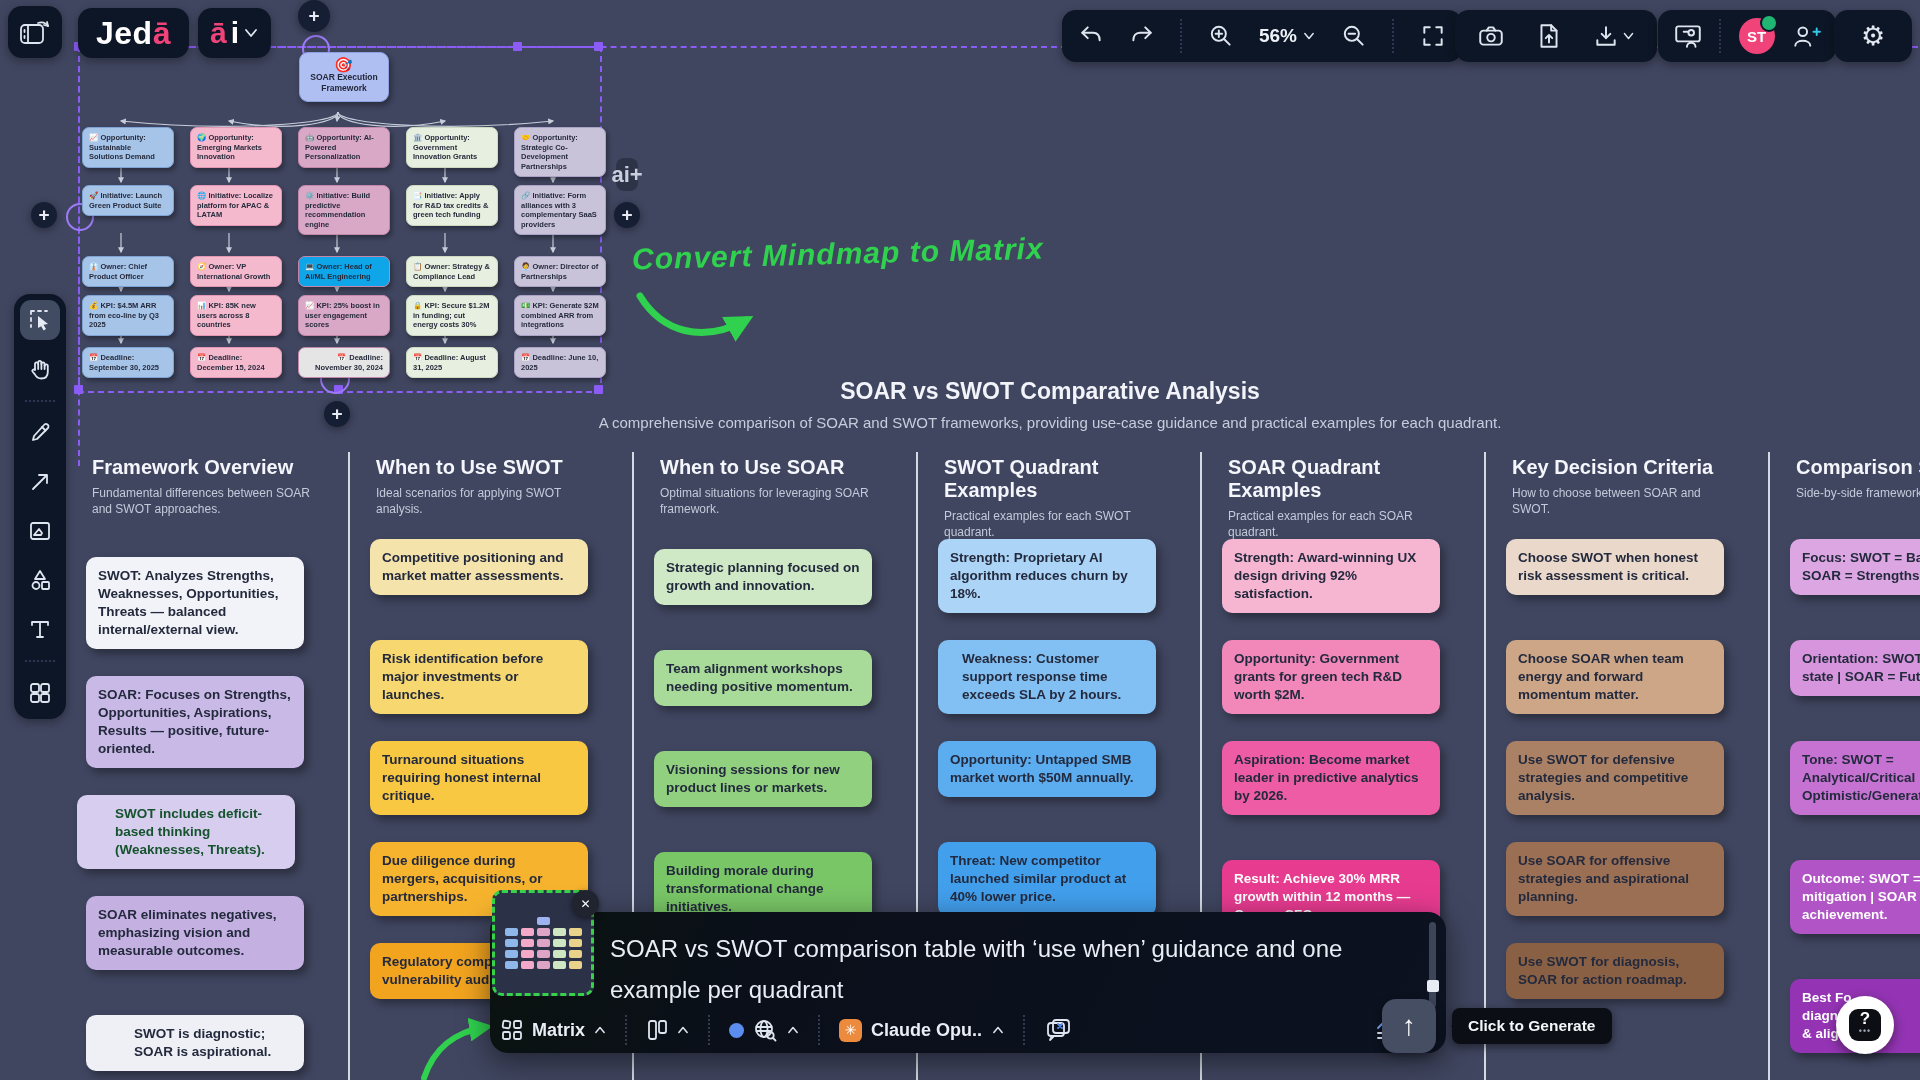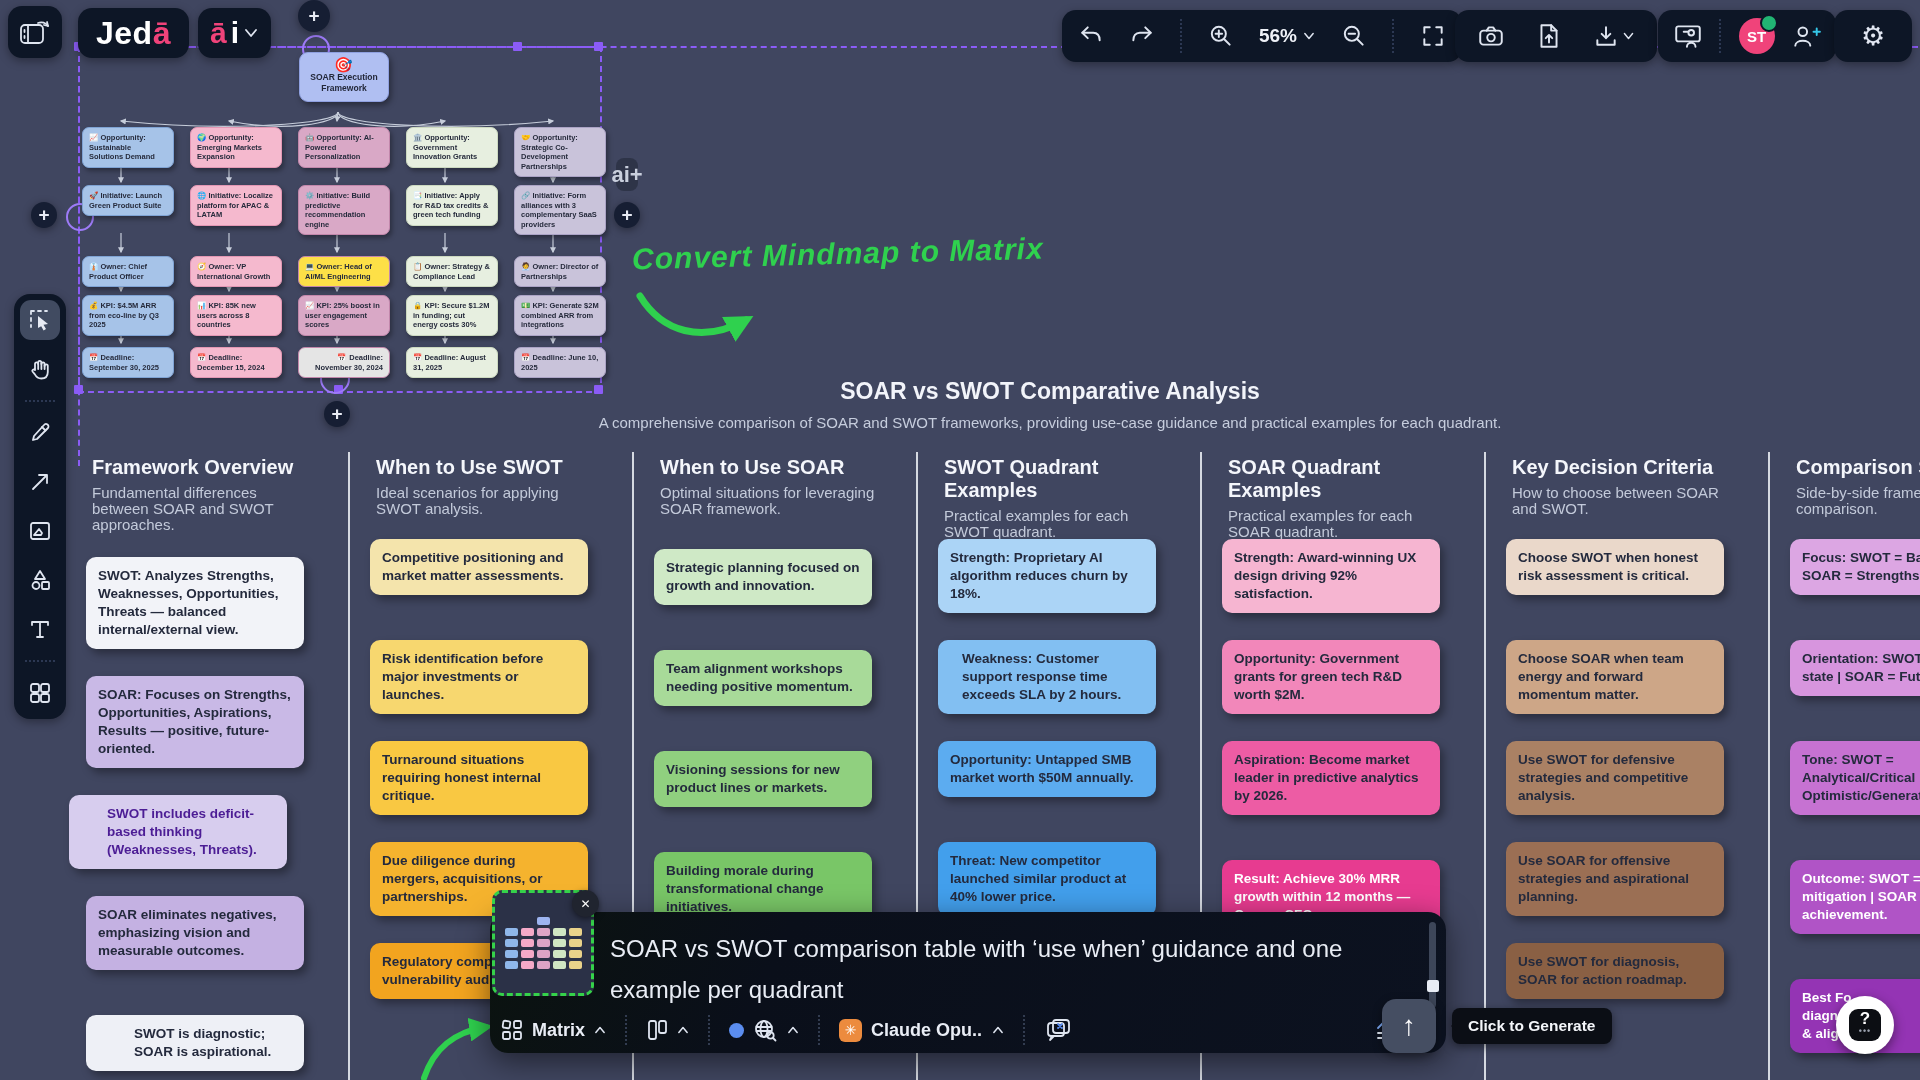--- a/index.html
+++ b/index.html
@@ -55,21 +55,21 @@
            color:#c9cfdd;font-size:22px;font-weight:bold;display:flex;align-items:center;justify-content:center;}
   
   #annot-text{left:632px;top:237px;font-size:30px;font-weight:bold;font-style:italic;
               letter-spacing:1px;transform:rotate(-1.5deg);}
   
   #mx-title{left:560px;top:378px;width:980px;text-align:center;color:#f2f4fa;font-size:23px;font-weight:600;}
   #mx-sub{left:460px;top:414px;width:1180px;text-align:center;color:#c6cddd;font-size:15px;}
   .mdiv{top:452px;height:628px;border-left:2px solid rgba(240,243,248,.85);}
   .mcol{position:absolute;top:452px;width:260px;}
   .mcol h3{margin:4px 0 6px;padding-left:12px;color:#f4f6fb;font-size:20px;font-weight:bold;}
-  .mcol .sub{padding-left:12px;color:#c3cada;font-size:15px;line-height:16px;width:225px;}
+  .mcol .sub{padding-left:12px;color:#c3cada;font-size:12px;line-height:16px;width:225px;}
   .mcard{position:absolute;width:218px;left:6px;border-radius:10px;padding:10px 12px;
          font-size:13.5px;line-height:18px;font-weight:600;box-shadow:4px 5px 9px rgba(0,0,0,.35);
          white-space:pre-line;box-sizing:border-box;}
   
   #bar{left:490px;top:912px;width:956px;height:141px;border-radius:18px;
        background:linear-gradient(115deg,#0b130f 0%,#0a0f1a 30%,#0c1220 100%);
        box-shadow:0 8px 30px rgba(0,0,0,.5);}
   #thumb{left:492px;top:890px;width:96px;height:100px;border:3px dashed #35d24a;border-radius:10px;
          background:#2b3147;display:flex;flex-direction:column;align-items:center;justify-content:center;gap:3px;}
   .trow{display:flex;gap:3px;}
@@ -157,28 +157,28 @@
 <div id="mindmap" class="abs" style="left:0;top:0">
   <div id="mm-root">
     <span class="dart">🎯</span>
     <span>SOAR Execution Framework</span>
   </div>
 <div class="mm-node" style="left: 82px; top: 127px; background: rgb(166, 195, 232); border: 1px solid rgb(127, 163, 212);">📈 Opportunity: Sustainable Solutions Demand</div>
     <div class="mm-node" style="left: 82px; top: 185px; background: rgb(166, 195, 232); border: 1px solid rgb(127, 163, 212);">🚀 Initiative: Launch Green Product Suite</div>
     <div class="mm-node" style="left: 82px; top: 256px; background: rgb(166, 195, 232); border: 1px solid rgb(127, 163, 212);">👔 Owner: Chief Product Officer</div>
     <div class="mm-node" style="left: 82px; top: 295px; background: rgb(166, 195, 232); border: 1px solid rgb(127, 163, 212);">💰 KPI: $4.5M ARR from eco-line by Q3 2025</div>
     <div class="mm-node" style="left: 82px; top: 347px; background: rgb(166, 195, 232); border: 1px solid rgb(127, 163, 212);">📅 Deadline: September 30, 2025</div>
-    <div class="mm-node" style="left: 190px; top: 127px; background: rgb(245, 185, 206); border: 1px solid rgb(227, 151, 180);">🌍 Opportunity: Emerging Markets Expansion</div>
+    <div class="mm-node" style="left: 190px; top: 127px; background: rgb(245, 185, 206); border: 1px solid rgb(227, 151, 180);">🌍 Opportunity: Emerging Markets Innovation</div>
     <div class="mm-node" style="left: 190px; top: 185px; background: rgb(245, 185, 206); border: 1px solid rgb(227, 151, 180);">🌐 Initiative: Localize platform for APAC &amp; LATAM</div>
     <div class="mm-node" style="left: 190px; top: 256px; background: rgb(245, 185, 206); border: 1px solid rgb(227, 151, 180);">🧭 Owner: VP International Growth</div>
     <div class="mm-node" style="left: 190px; top: 295px; background: rgb(245, 185, 206); border: 1px solid rgb(227, 151, 180);">📊 KPI: 85K new users across 8 countries</div>
     <div class="mm-node" style="left: 190px; top: 347px; background: rgb(245, 185, 206); border: 1px solid rgb(227, 151, 180);">📅 Deadline: December 15, 2024</div>
     <div class="mm-node" style="left: 298px; top: 127px; background: rgb(217, 168, 198); border: 1px solid rgb(194, 135, 171);">🤖 Opportunity: AI-Powered Personalization</div>
     <div class="mm-node" style="left: 298px; top: 185px; background: rgb(217, 168, 198); border: 1px solid rgb(194, 135, 171);">⚙️ Initiative: Build predictive recommendation engine</div>
-    <div class="mm-node" style="left: 298px; top: 256px; background: #fde047; border: 1px solid rgb(194, 135, 171);">💻 Owner: Head of AI/ML Engineering</div>
+    <div class="mm-node" style="left: 298px; top: 256px; background: #0ea5e9; border: 1px solid rgb(194, 135, 171);">💻 Owner: Head of AI/ML Engineering</div>
     <div class="mm-node" style="left: 298px; top: 295px; background: rgb(217, 168, 198); border: 1px solid rgb(194, 135, 171);">📈 KPI: 25% boost in user engagement scores</div>
     <div class="mm-node" style="left: 298px; top: 347px; background: #e5e5e5; border: 1px solid rgb(194, 135, 171); text-align: right;">📅 Deadline: November 30, 2024</div>
     <div class="mm-node" style="left: 406px; top: 127px; background: rgb(231, 239, 224); border: 1px solid rgb(204, 217, 192);">🏛️ Opportunity: Government Innovation Grants</div>
     <div class="mm-node" style="left: 406px; top: 185px; background: rgb(231, 239, 224); border: 1px solid rgb(204, 217, 192);">📑 Initiative: Apply for R&amp;D tax credits &amp; green tech funding</div>
     <div class="mm-node" style="left: 406px; top: 256px; background: rgb(231, 239, 224); border: 1px solid rgb(204, 217, 192);">📋 Owner: Strategy &amp; Compliance Lead</div>
     <div class="mm-node" style="left: 406px; top: 295px; background: rgb(231, 239, 224); border: 1px solid rgb(204, 217, 192);">🔒 KPI: Secure $1.2M in funding; cut energy costs 30%</div>
     <div class="mm-node" style="left: 406px; top: 347px; background: rgb(231, 239, 224); border: 1px solid rgb(204, 217, 192);">📅 Deadline: August 31, 2025</div>
     <div class="mm-node" style="left: 514px; top: 127px; background: rgb(201, 195, 218); border: 1px solid rgb(171, 163, 197);">🤝 Opportunity: Strategic Co-Development Partnerships</div>
     <div class="mm-node" style="left: 514px; top: 185px; background: rgb(201, 195, 218); border: 1px solid rgb(171, 163, 197);">🔗 Initiative: Form alliances with 3 complementary SaaS providers</div>
     <div class="mm-node" style="left: 514px; top: 256px; background: rgb(201, 195, 218); border: 1px solid rgb(171, 163, 197);">🧑‍💼 Owner: Director of Partnerships</div>
@@ -196,21 +196,21 @@
 
 <div id="mx-title" class="abs">SOAR vs SWOT Comparative Analysis</div>
 <div id="mx-sub" class="abs">A comprehensive comparison of SOAR and SWOT frameworks, providing use-case guidance and practical examples for each quadrant.</div>
 <div id="matrix">
     <div class="mcol" style="left: 80px;">
       <h3>Framework Overview</h3>
       <div class="sub">Fundamental differences between SOAR and SWOT approaches.</div>
     </div>
     <div class="abs mcard" style="left: 86px; top: 557px; background: rgb(242, 243, 248); color: rgb(36, 42, 61);">SWOT: Analyzes Strengths, Weaknesses, Opportunities, Threats — balanced internal/external view.</div>
     <div class="abs mcard" style="left: 86px; top: 676px; background: rgb(201, 185, 230); color: rgb(36, 42, 61);">SOAR: Focuses on Strengths, Opportunities, Aspirations, Results — positive, future-oriented.</div>
-    <div class="abs mcard" style="left: 69px; top: 795px; background: rgb(215, 205, 238); color: #4c1d95; padding-left: 38px;">SWOT includes deficit-based thinking (Weaknesses, Threats).</div>
+    <div class="abs mcard" style="left: 77px; top: 795px; background: rgb(215, 205, 238); color: #14532d; padding-left: 38px;">SWOT includes deficit-based thinking (Weaknesses, Threats).</div>
     <div class="abs mcard" style="left: 86px; top: 896px; background: rgb(196, 177, 226); color: rgb(36, 42, 61);">SOAR eliminates negatives, emphasizing vision and measurable outcomes.</div>
     <div class="abs mcard" style="left: 86px; top: 1015px; background: rgb(238, 240, 246); color: rgb(36, 42, 61); padding-left: 48px;">SWOT is diagnostic; SOAR is aspirational.</div>
     <div class="abs mdiv" style="left: 348px;"></div>
     <div class="mcol" style="left: 364px;">
       <h3>When to Use SWOT</h3>
       <div class="sub">Ideal scenarios for applying SWOT analysis.</div>
     </div>
     <div class="abs mcard" style="left: 370px; top: 539px; background: rgb(244, 228, 172); color: rgb(36, 42, 61);">Competitive positioning and market matter assessments.</div>
     <div class="abs mcard" style="left: 370px; top: 640px; background: rgb(247, 215, 111); color: rgb(36, 42, 61);">Risk identification before major investments or launches.</div>
     <div class="abs mcard" style="left: 370px; top: 741px; background: rgb(249, 200, 66); color: rgb(36, 42, 61);">Turnaround situations requiring honest internal critique.</div>

